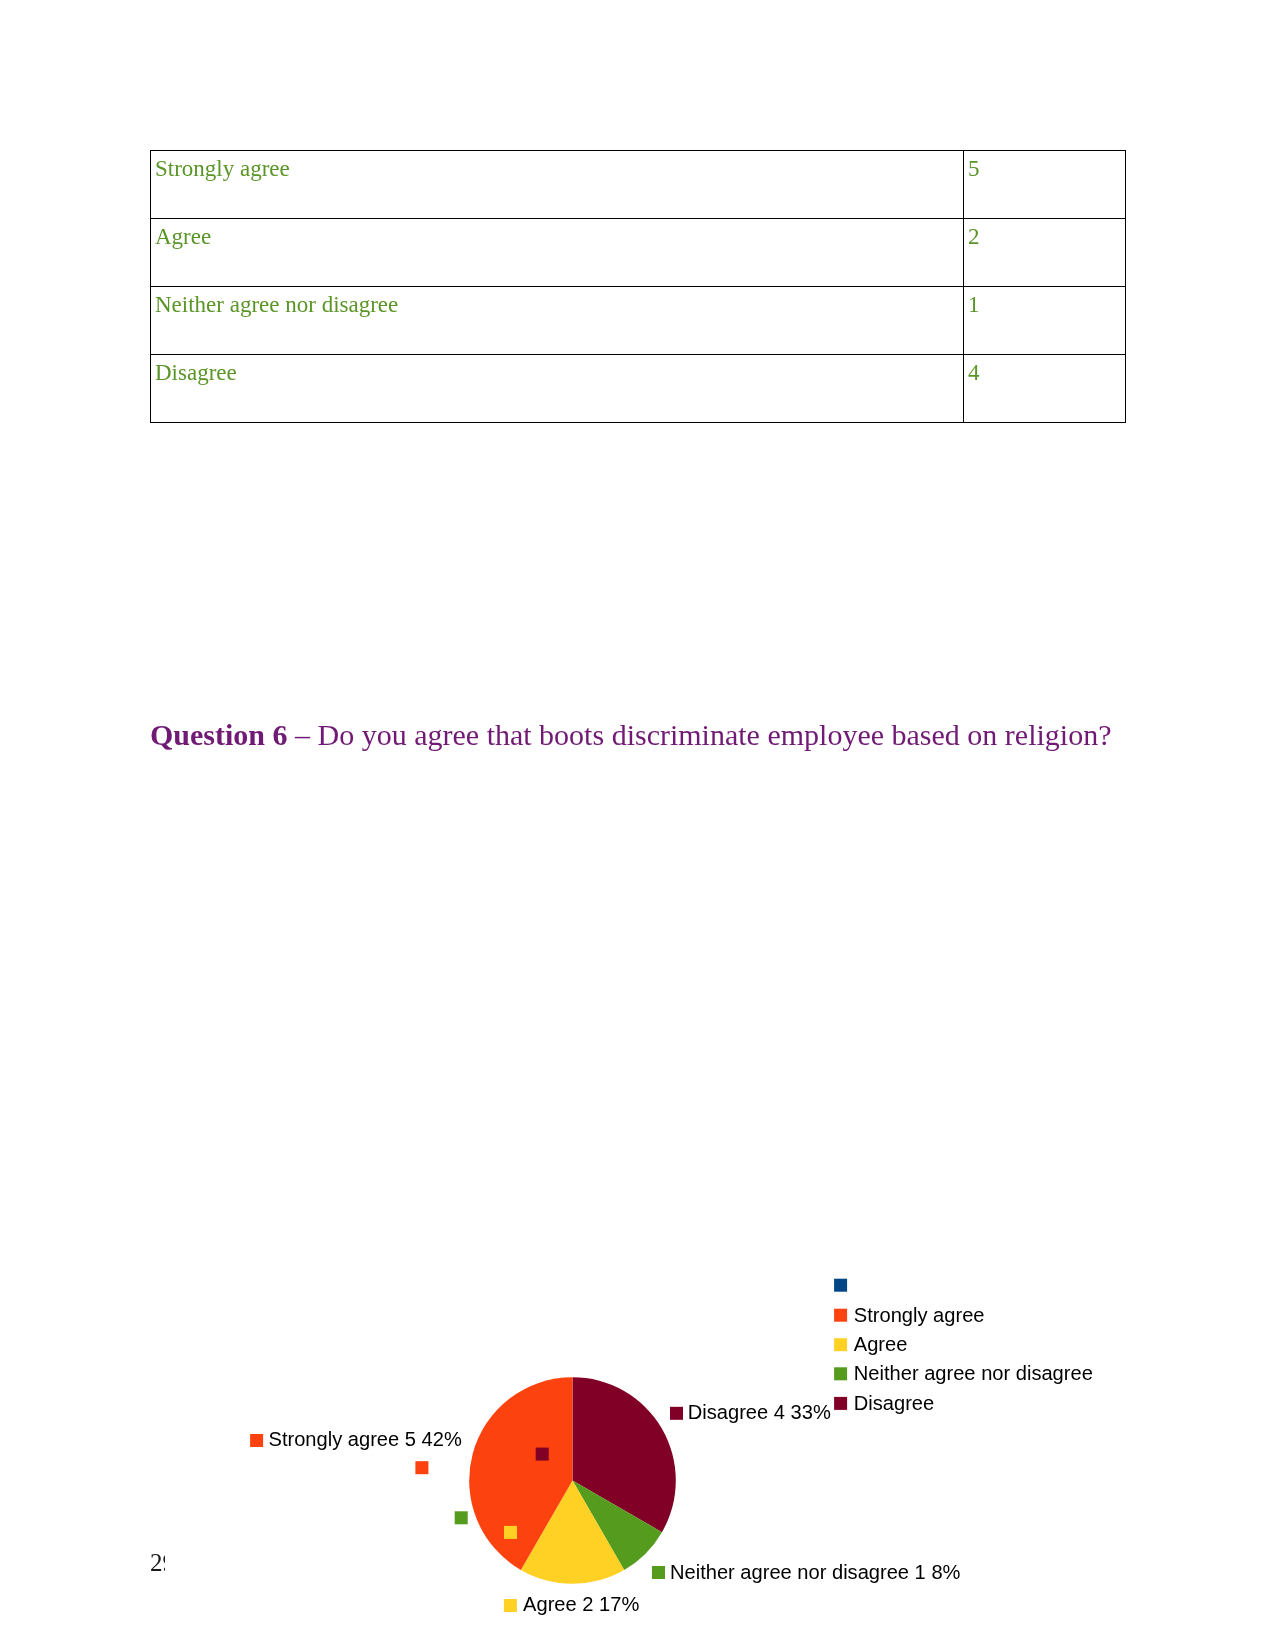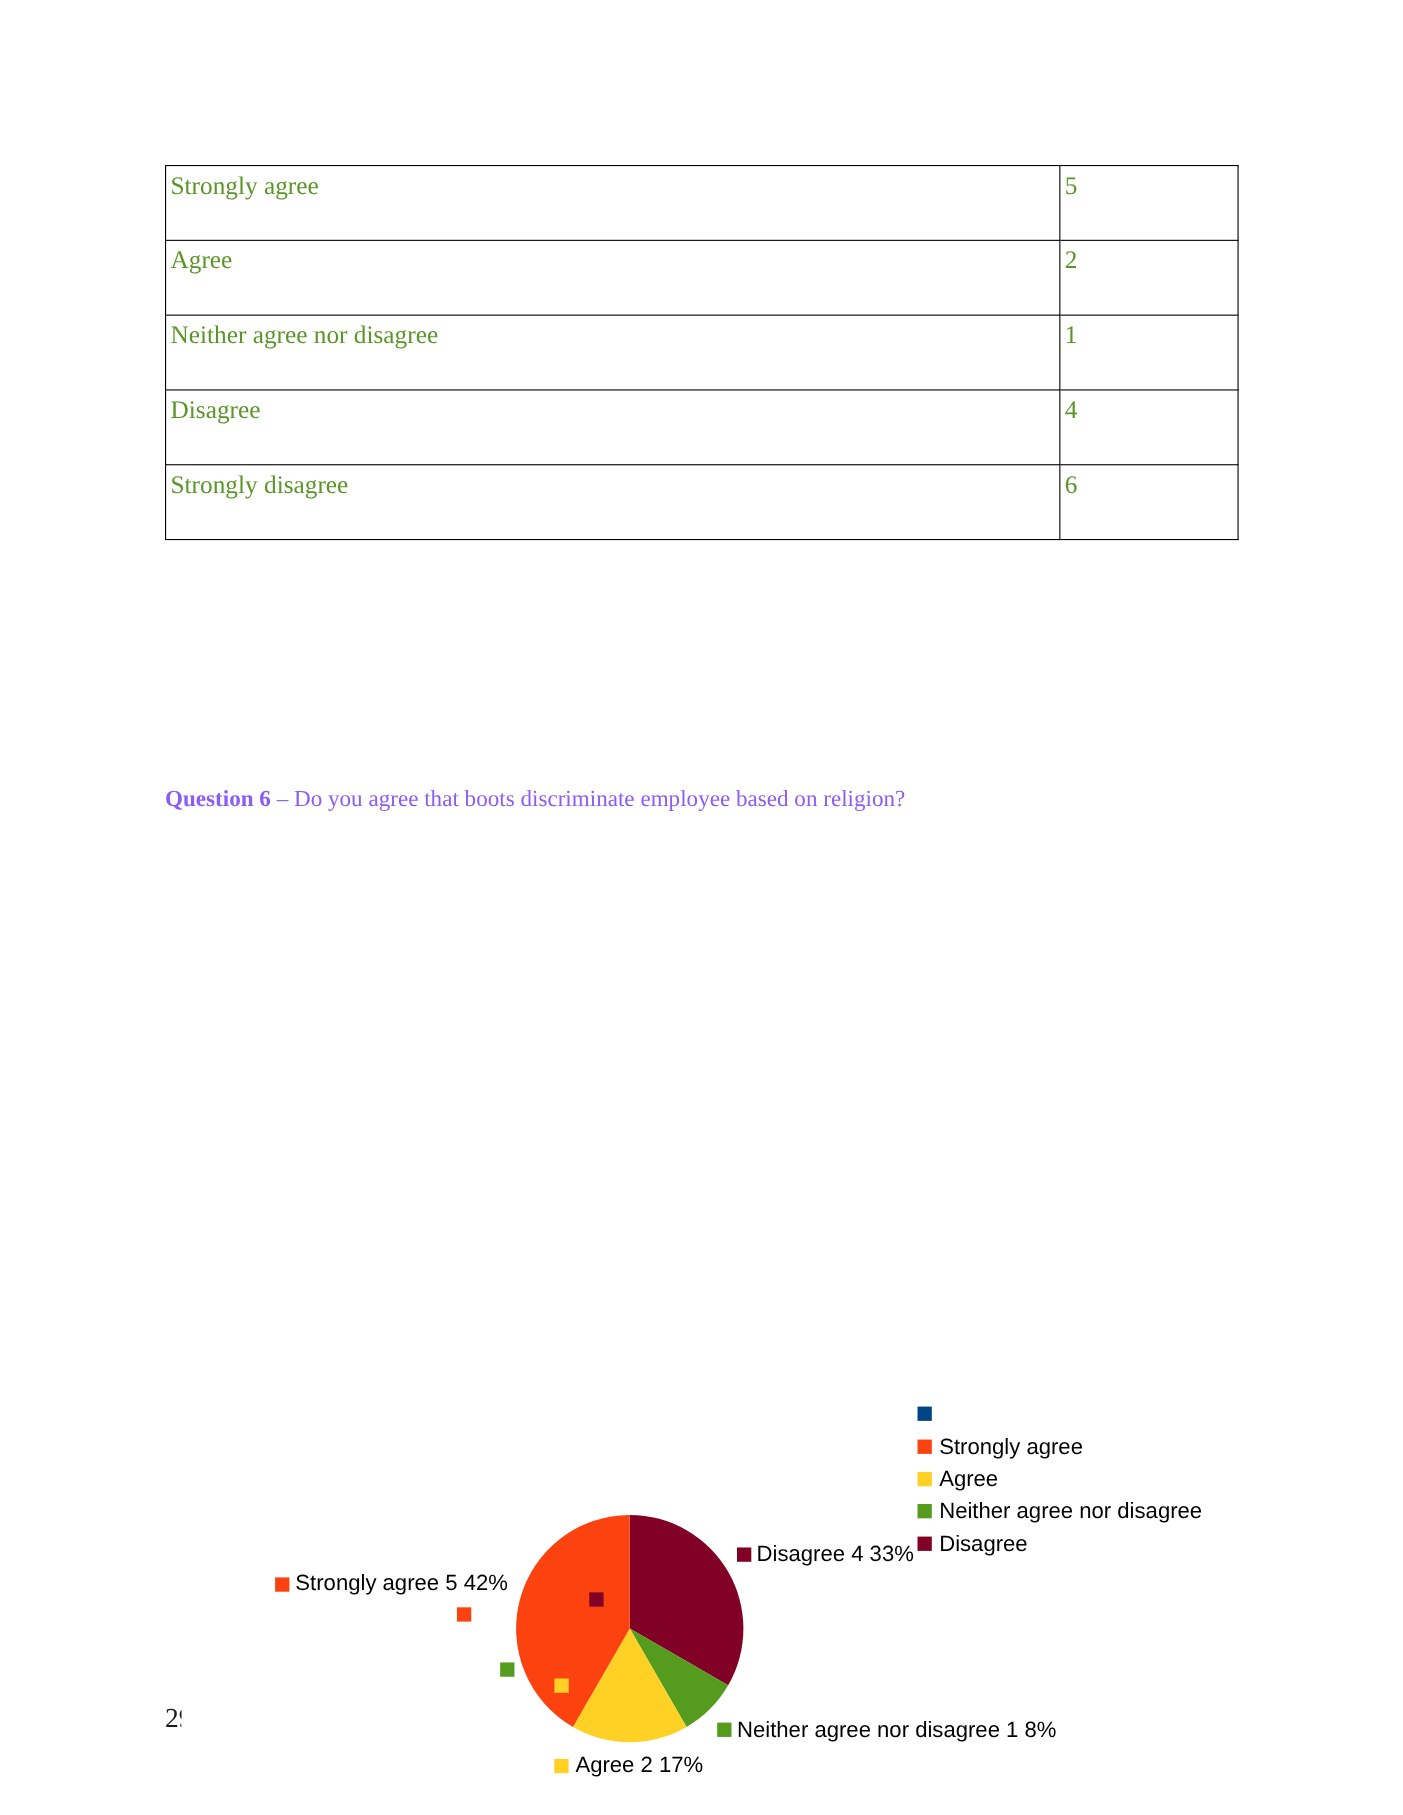--- a/index.html
+++ b/index.html
@@ -12,22 +12,22 @@
   
   #results-table { position:absolute; left:150px; top:150px; width:975px;
                    border-collapse:collapse; table-layout:fixed; }
   #results-table td { border:1px solid #000000; height:68px; box-sizing:border-box; vertical-align:top;
                       padding:4px 9px 0 4px; color:#5a9527;
                       font-family:"Liberation Serif", serif; font-size:23px; line-height:27px; }
   #results-table td.c1 { width:813px; }
   #results-table td.c2 { width:162px; }
 
   
-  #question-line { position:absolute; left:150px; top:691px; color:#8b5cf6;
-                   font-family:"Liberation Serif", serif; font-size:21px; line-height:28px;
+  #question-line { position:absolute; left:150px; top:691px; color:#701a75;
+                   font-family:"Liberation Serif", serif; font-size:30px; line-height:28px;
                    white-space:nowrap; }
   #question-line .q { font-weight:bold; }
 
   
   #page-number { position:absolute; left:150px; top:1549px; color:#1a1a1a;
                  font-family:"Liberation Serif", serif; font-size:25px; }
 
   
   #chart { position:absolute; left:165px; top:1250px; width:960px; height:400px;
            background:#ffffff; overflow:hidden; }
@@ -50,24 +50,20 @@
         <td class="c1">Agree</td>
         <td class="c2">2</td>
       </tr>
       <tr>
         <td class="c1">Neither agree nor disagree</td>
         <td class="c2">1</td>
       </tr>
       <tr>
         <td class="c1">Disagree</td>
         <td class="c2">4</td>
-      </tr>
-      <tr>
-        <td class="c1">Strongly disagree</td>
-        <td class="c2">6</td>
       </tr>
     </tbody>
   </table>
 
   <p id="question-line"><span class="q">Question 6</span><span> – </span><span>Do you agree that boots discriminate employee based on religion?</span></p>
 
   <div id="page-number">29</div>
 
   <div id="chart">
     <svg id="chart-svg" width="960" height="400" viewBox="0 0 960 400">

